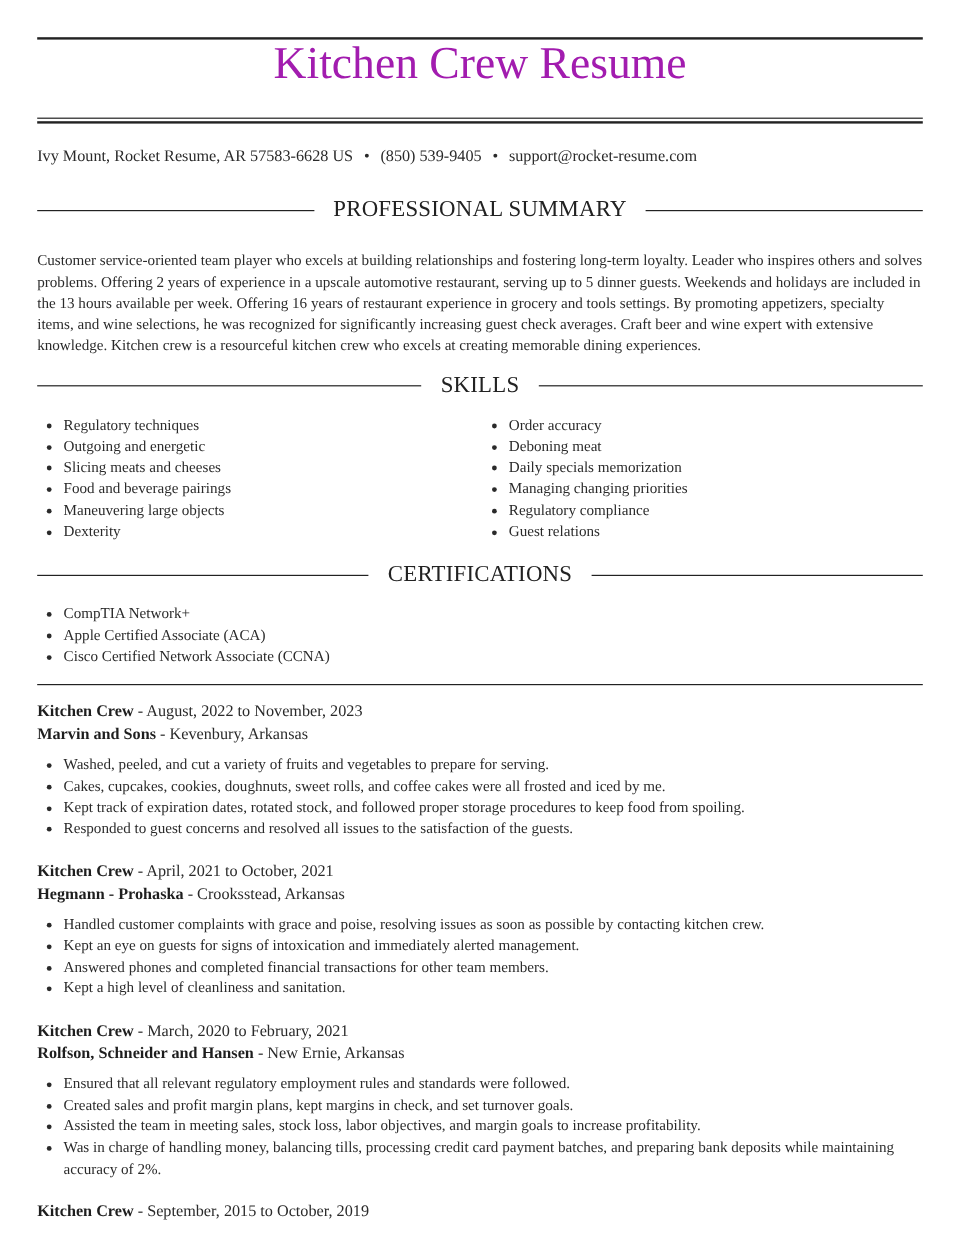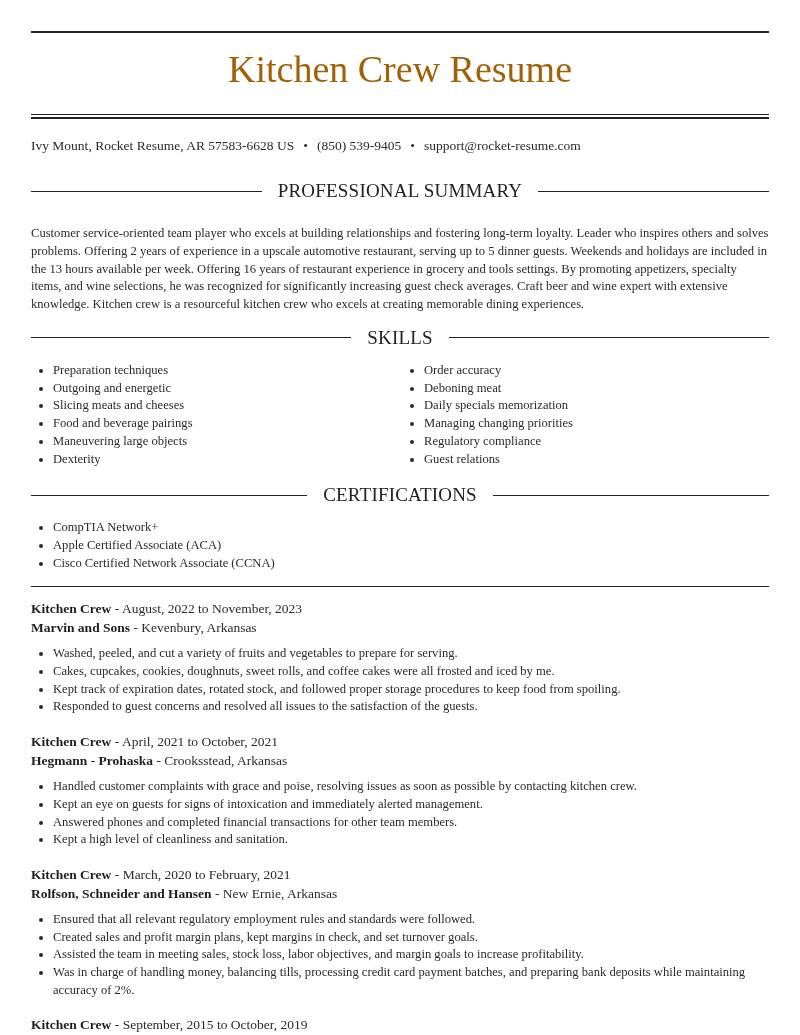--- a/index.html
+++ b/index.html
@@ -16,23 +16,22 @@
       width: 800px;
     }
     .rule-top {
       border-top: 2px solid #222;
       height: 0;
     }
     .title {
       text-align: center;
       font-size: 38px;
       font-weight: normal;
-      color: #a16207;
+      color: #a21caf;
       line-height: 40px;
-      margin-top: 16px;
       height: 52px;
     }
     .rule-double {
       margin-top: 13px;
       border-top: 1px solid #222;
       height: 5px;
       border-bottom: 2px solid #222;
     }
     .contact {
       font-size: 13.5px;
@@ -122,21 +121,21 @@
   </div>
   <p class="summary">Customer service-oriented team player who excels at building relationships and fostering long-term loyalty. Leader who inspires others and solves problems. Offering 2 years of experience in a upscale automotive restaurant, serving up to 5 dinner guests. Weekends and holidays are included in the 13 hours available per week. Offering 16 years of restaurant experience in grocery and tools settings. By promoting appetizers, specialty items, and wine selections, he was recognized for significantly increasing guest check averages. Craft beer and wine expert with extensive knowledge. Kitchen crew is a resourceful kitchen crew who excels at creating memorable dining experiences.</p>
 
   <div class="section-head skills-head">
     <div class="line"></div>
     <div class="label">SKILLS</div>
     <div class="line"></div>
   </div>
   <div class="skills">
     <ul class="bullets">
-      <li>Preparation techniques</li>
+      <li>Regulatory techniques</li>
       <li>Outgoing and energetic</li>
       <li>Slicing meats and cheeses</li>
       <li>Food and beverage pairings</li>
       <li>Maneuvering large objects</li>
       <li>Dexterity</li>
     </ul>
     <ul class="bullets">
       <li>Order accuracy</li>
       <li>Deboning meat</li>
       <li>Daily specials memorization</li>

